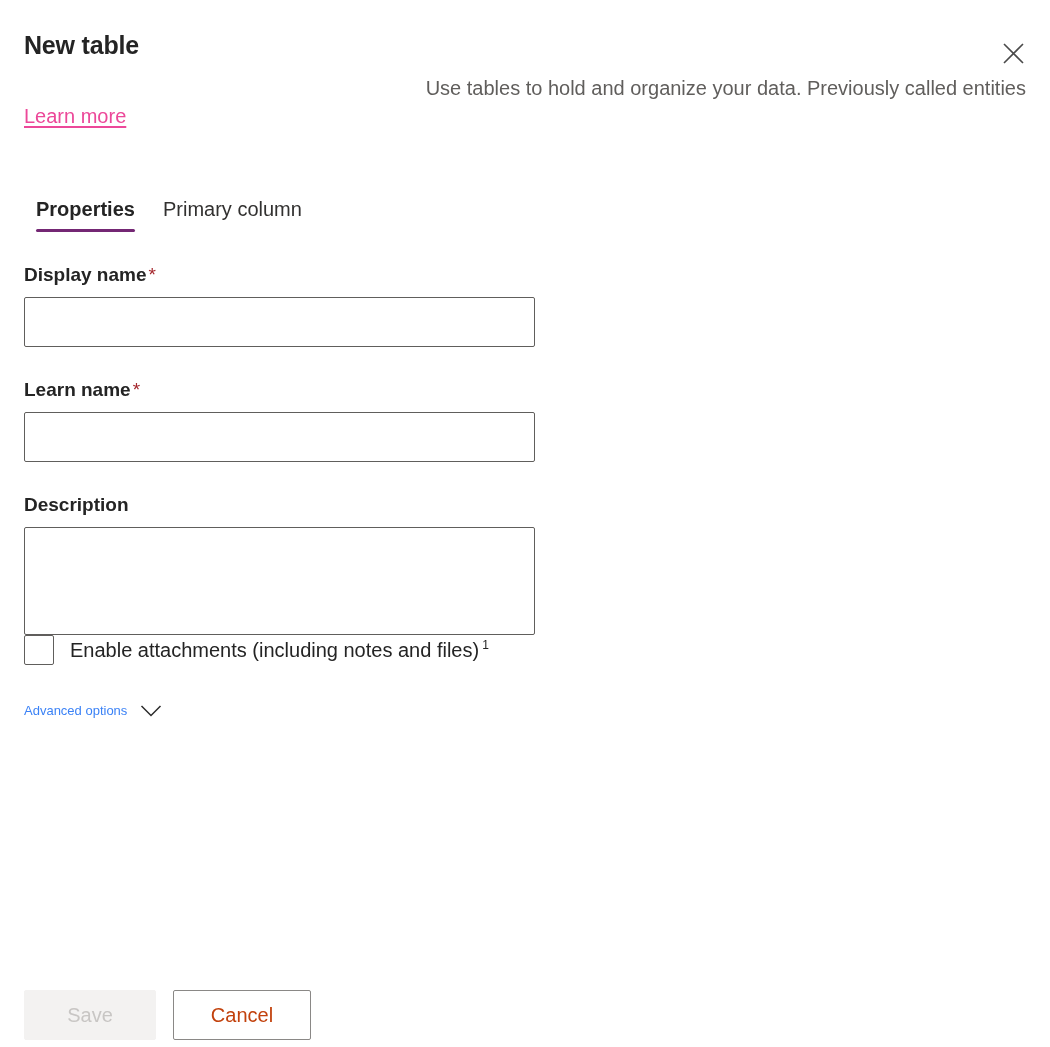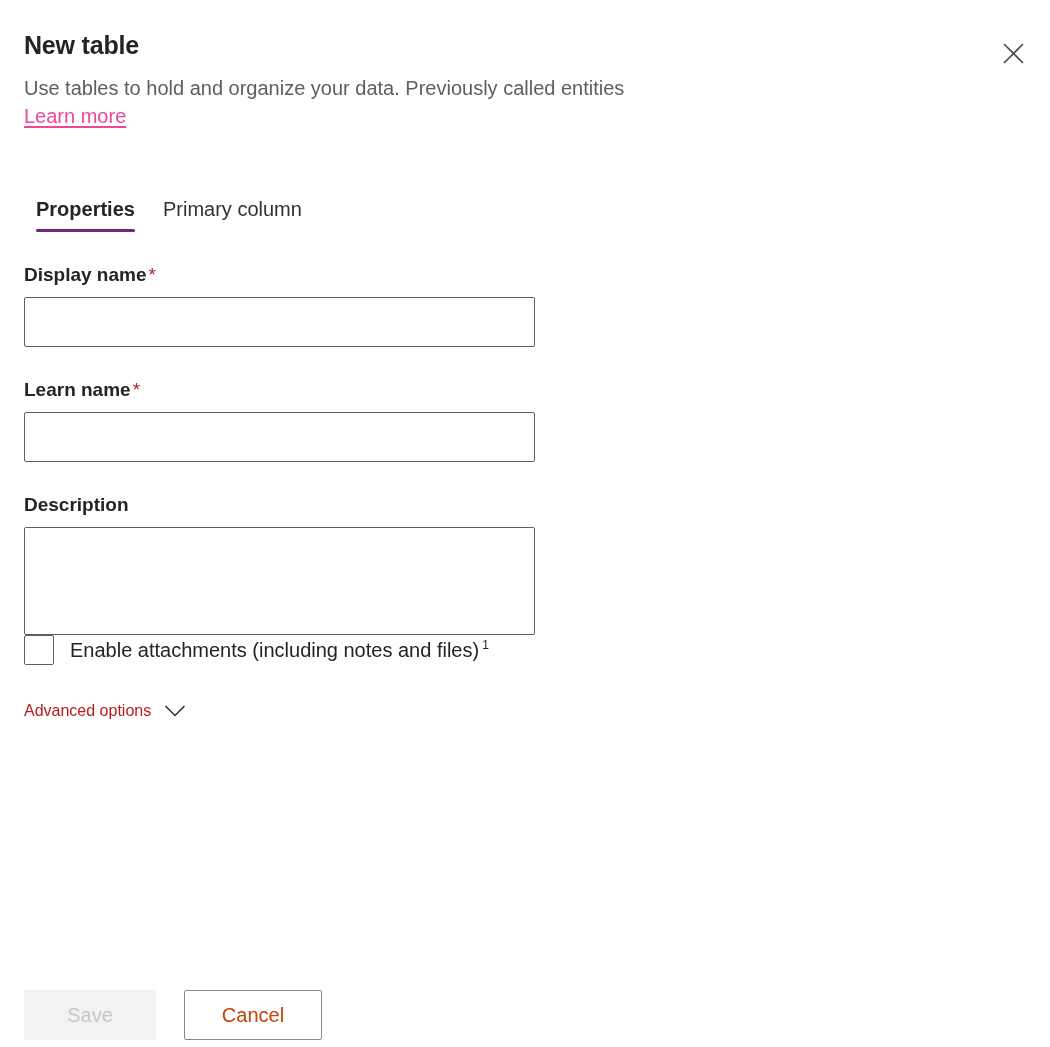--- a/index.html
+++ b/index.html
@@ -40,20 +40,21 @@
     color: #242424;
     margin: 0;
     padding: 0;
   }
   .panel-subtitle {
     font-size: 20px;
     line-height: 28px;
     font-weight: 400;
     color: #605e5c;
     margin-top: 10px;
+    text-align: right;
   }
   .learn-more {
     display: inline-block;
     font-size: 20px;
     line-height: 28px;
     color: #ec4899;
     text-decoration: underline;
     text-underline-offset: 3px;
     cursor: pointer;
     margin-top: 0;
@@ -192,40 +193,40 @@
   }
 
   
   .advanced-options {
     display: inline-flex;
     align-items: center;
     margin-top: 33px;
     cursor: pointer;
   }
   .advanced-options-label {
-    font-size: 16px;
+    font-size: 13px;
     line-height: 26px;
-    color: #b91c1c;
+    color: #3b82f6;
   }
   .chevron {
     margin-left: 13px;
     display: flex;
     align-items: center;
     color: #2b2b2b;
   }
   .chevron svg { display: block; }
 
   
   .panel-footer {
     position: absolute;
     left: 24px;
     bottom: 7px;
     display: flex;
     align-items: center;
-    gap: 28px;
+    gap: 17px;
   }
   .btn {
     font-family: inherit;
     font-size: 20px;
     line-height: 22px;
     height: 50px;
     min-width: 132px;
     padding: 0 18px;
     border-radius: 2px;
     cursor: pointer;

